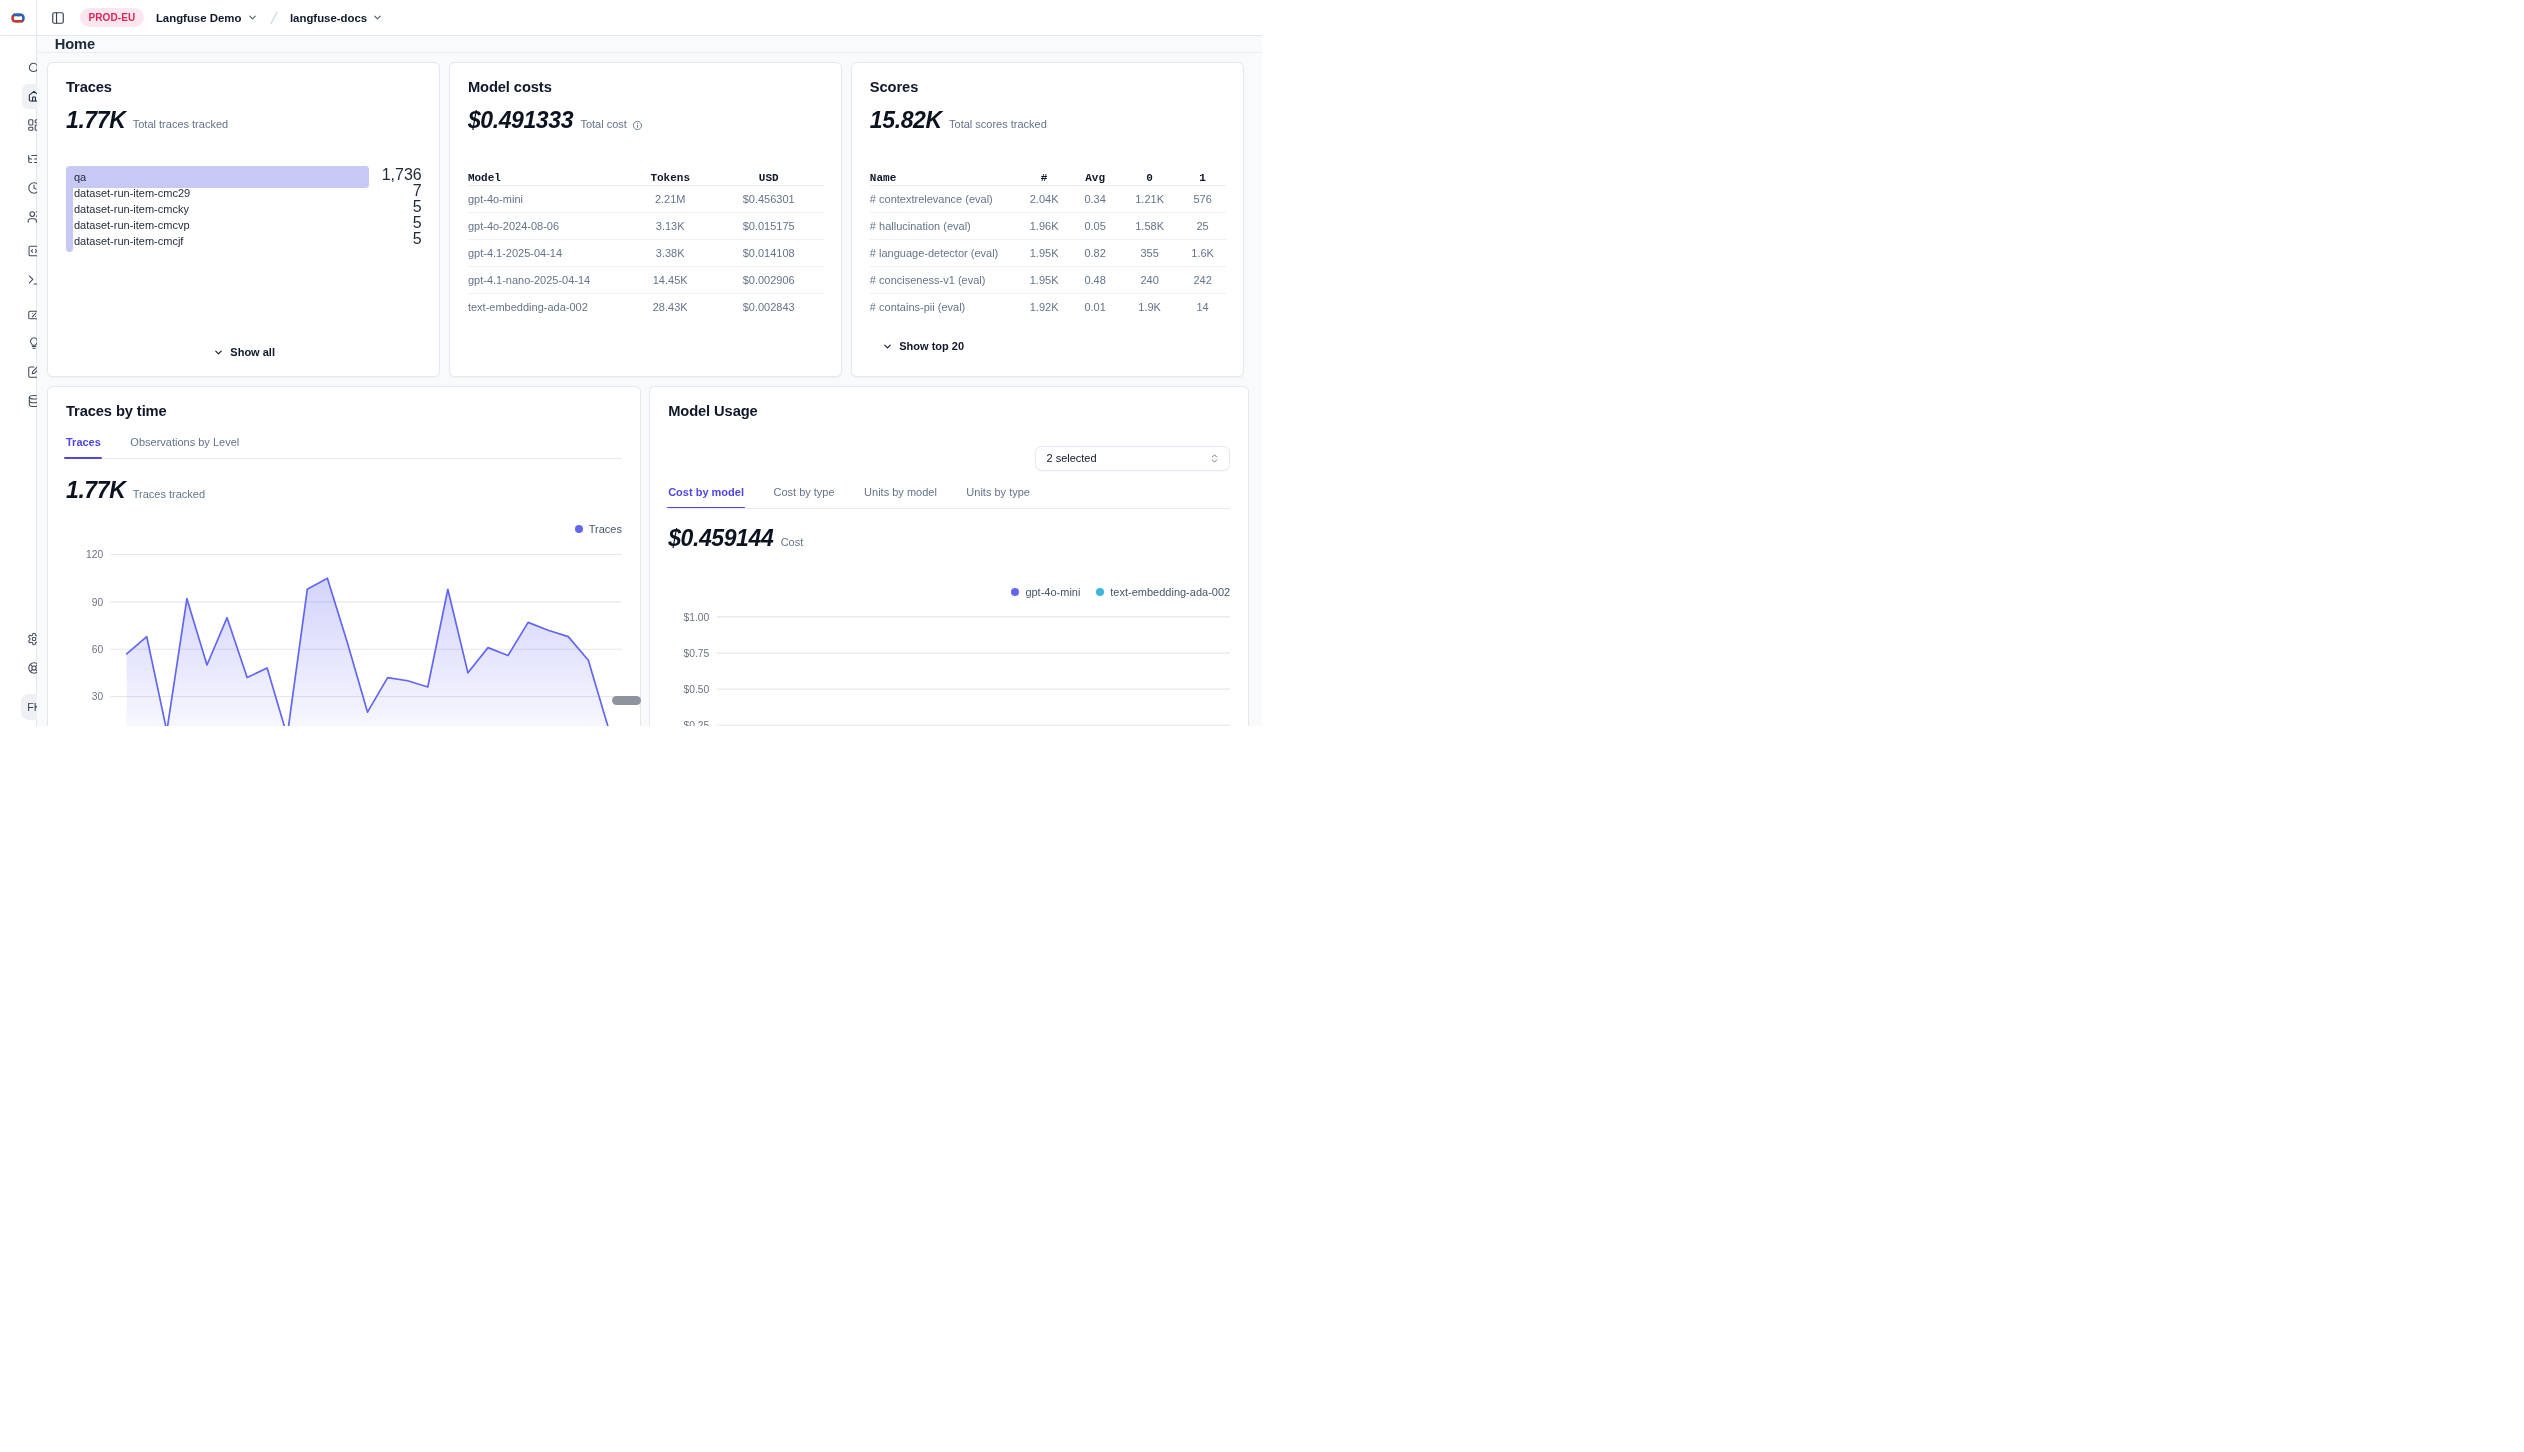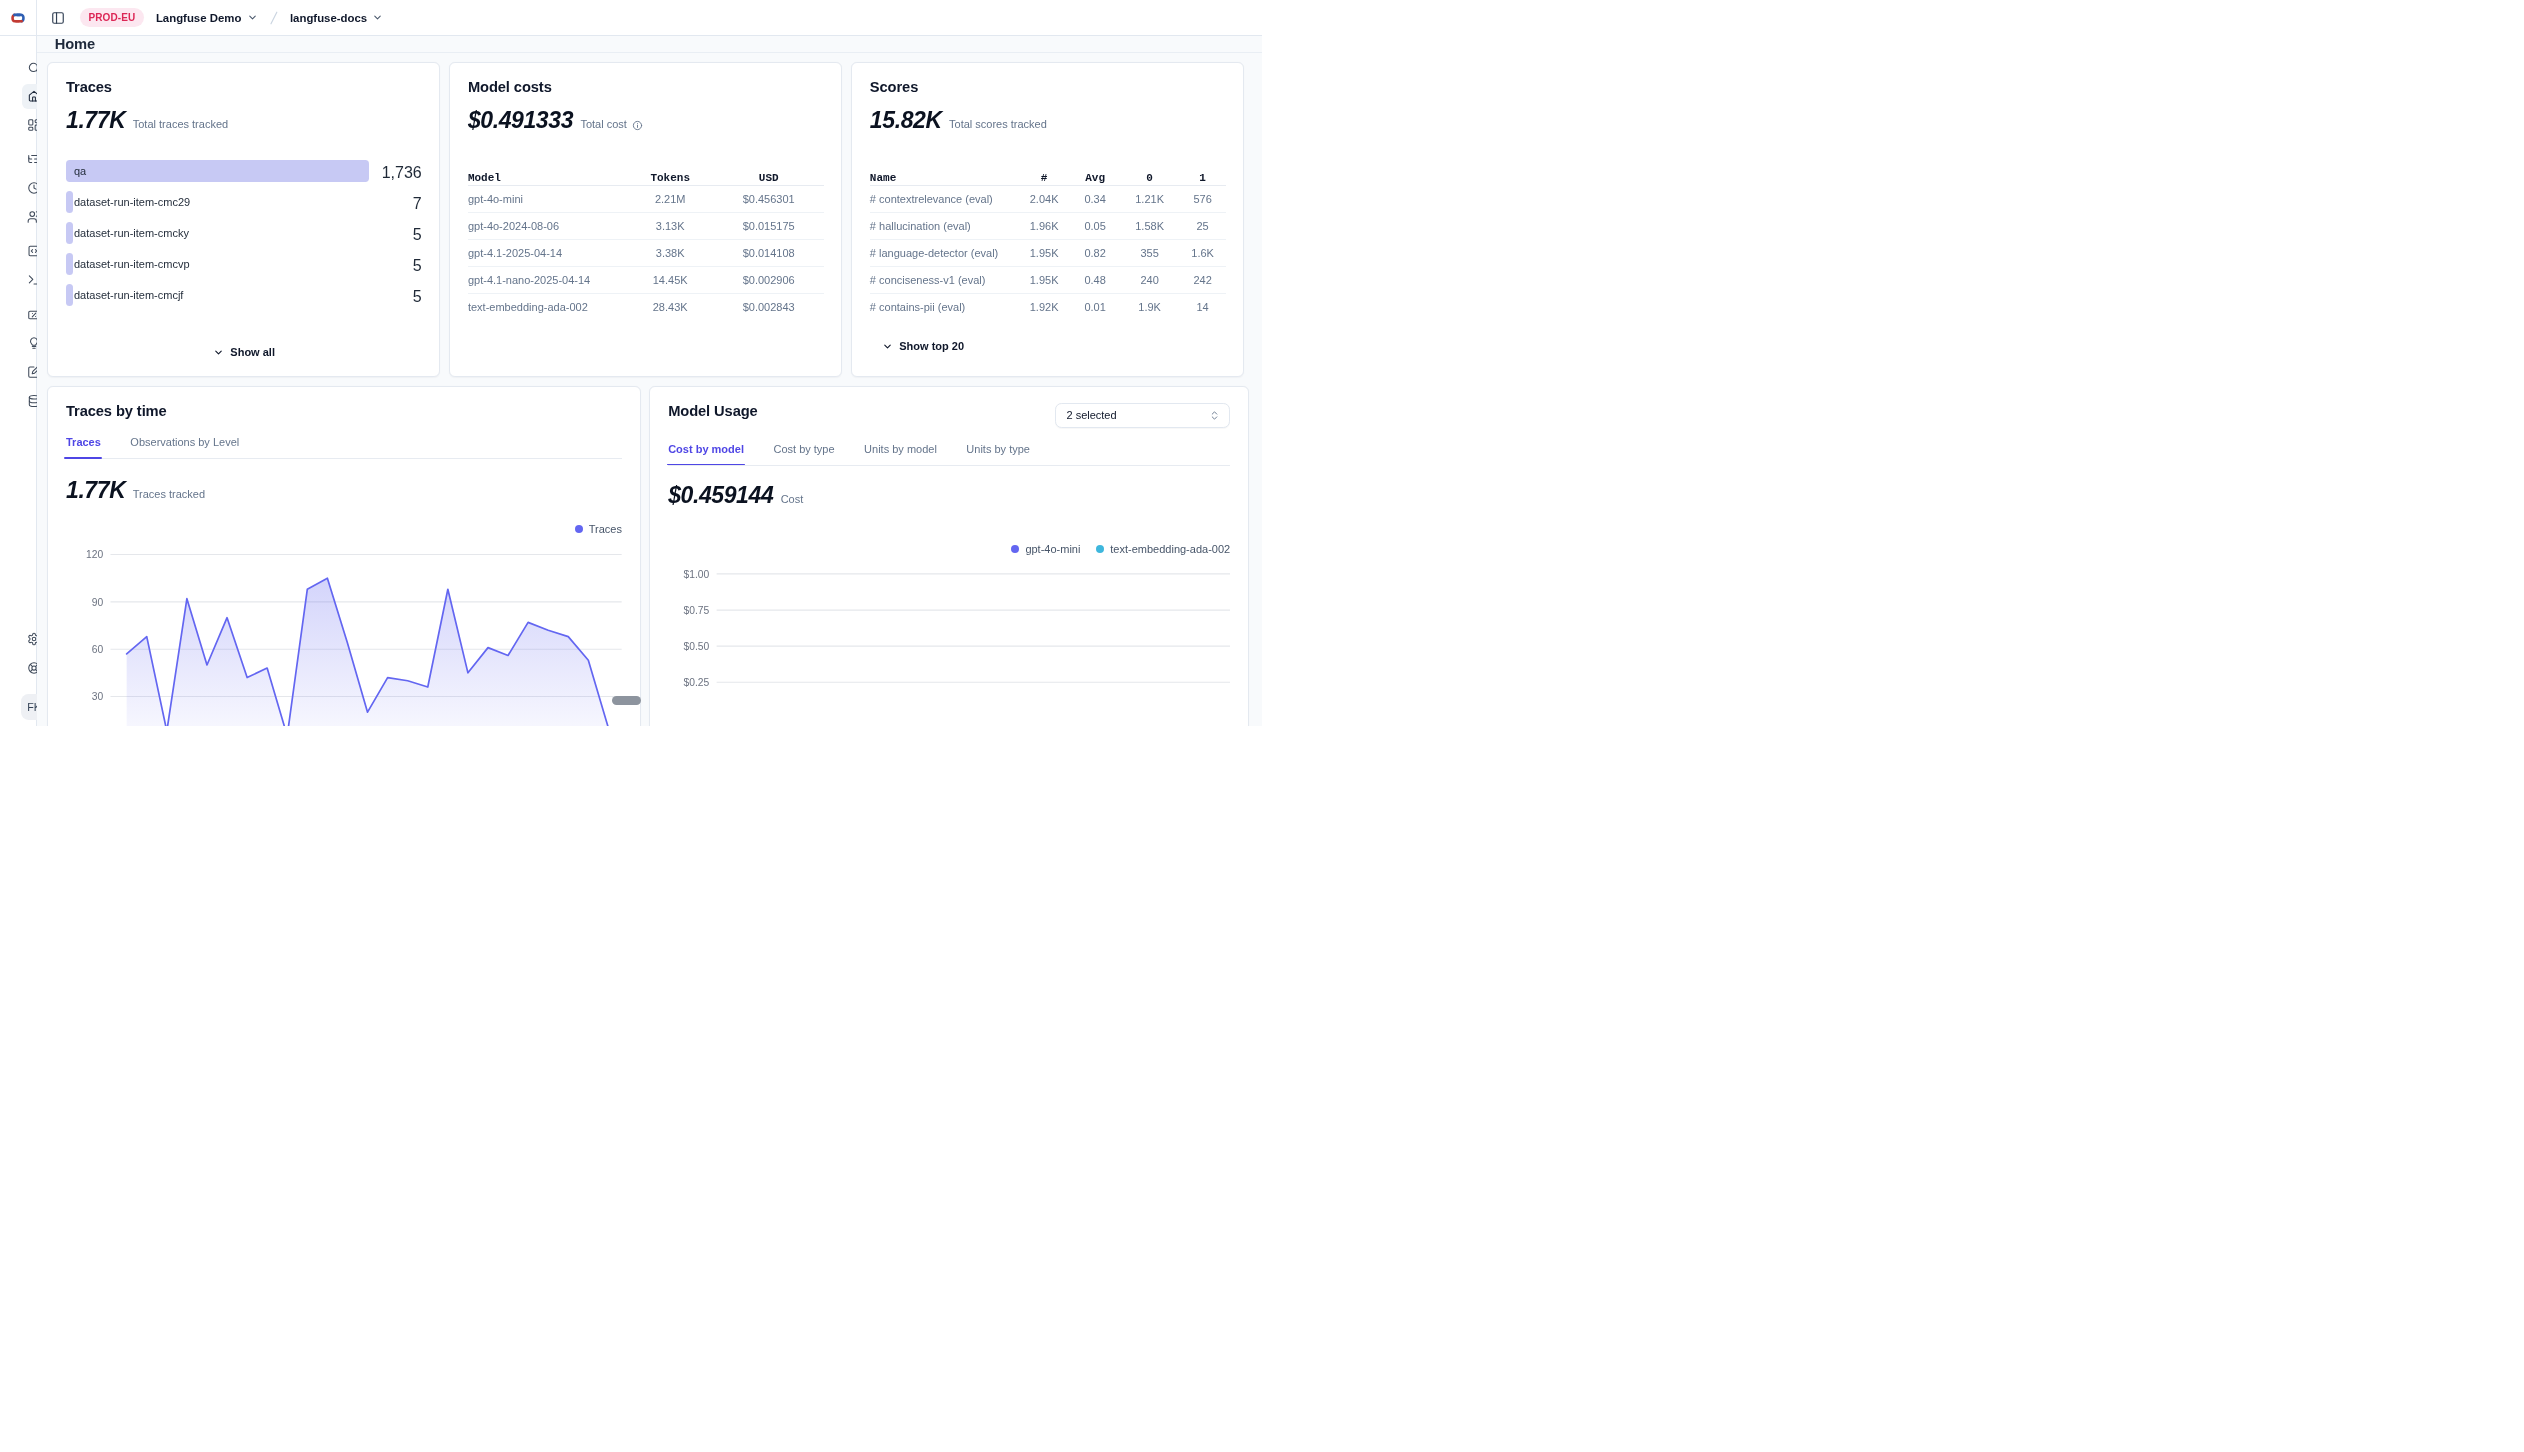--- a/index.html
+++ b/index.html
@@ -39,21 +39,21 @@
   .card.top { height:315px; display:flex; flex-direction:column; }
   .card.bottom { height:412px; }
   .card-title { font-size:14.7px; font-weight:700; color:#0f172a; letter-spacing:-0.1px; }
   .bignum-row { display:flex; align-items:baseline; gap:7.4px; margin-top:11.8px; }
   .bignum { font-size:23px; font-weight:700; letter-spacing:-0.4px; color:#0b1220;font-style:italic; }
   .bignum-label { font-size:11px; color:#64748b; display:flex; align-items:center; gap:5.2px; }
   .bignum-label .ic { width:11px; height:11px; color:#64748b; position:relative; top:1.5px; }
 
   
   .t-list { margin-top:32px; }
-  .t-row { display:flex; align-items:flex-end; height:16px; margin-bottom:15px; }
+  .t-row { display:flex; align-items:flex-start; height:16px; margin-bottom:0; }
   .t-track { position:relative; flex:1; height:22px; }
   .t-bar { position:absolute; left:0; top:0; height:22px; background:#c7c9f4; border-radius:3.7px; min-width:6.6px; }
   .t-label { position:relative; font-size:11px; color:#1f2937; padding-left:8px; line-height:22px; display:inline-block; }
   .t-val { width:53px; text-align:right; font-size:16px; color:#1f2937; flex:0 0 auto; }
   .show-btn { display:flex; align-items:center; gap:6.6px; font-size:11px; font-weight:600; color:#0f172a; }
   .show-btn .ic { width:11px; height:11px; color:#0f172a; }
   .footer-center { margin-top:auto; display:flex; justify-content:center; padding-bottom:1.5px; }
   .footer-left { margin-top:auto; display:flex; justify-content:flex-start; padding-left:11.8px; padding-bottom:7.4px; }
 
   
@@ -72,21 +72,21 @@
   .tab.active::after { content:""; position:absolute; left:-1.5px; right:-1.5px; bottom:-0.7px; height:1.8px; background:#4f46e5; border-radius:1.5px; }
 
   
   .legend-row { display:flex; justify-content:flex-end; gap:16px; font-size:11px; color:#475569; }
   .legend-item { display:flex; align-items:center; gap:5.9px; }
   .dot { width:8px; height:8px; border-radius:50%; display:inline-block; }
   .tick { fill:#6b7280; font-size:14px; font-family:"Liberation Sans",sans-serif; }
   .scroll-pill { position:absolute; right:-1.5px; top:309px; width:29.5px; height:9.6px; background:#8d949e; border-radius:5.2px; }
 
   .mu-header { display:flex; align-items:flex-start; justify-content:space-between; }
-  .select { width:175px; height:25px; border:0.7px solid #e2e8f0; border-radius:6.6px; display:flex; align-items:center; justify-content:space-between; padding:0 8.8px 0 10.3px; font-size:11px; color:#0f172a; background:#fff; box-shadow:0 0.7px 0.7px rgba(15,23,42,.03); }
+  .select { width:195px; height:25px; border:0.7px solid #e2e8f0; border-radius:6.6px; display:flex; align-items:center; justify-content:space-between; padding:0 8.8px 0 10.3px; font-size:11px; color:#0f172a; background:#fff; box-shadow:0 0.7px 0.7px rgba(15,23,42,.03);margin-top:43px; }
   .select .ic { width:11px; height:11px; color:#64748b; }
 </style>
 </head>
 <body>
 
 <header class="topbar">
   <div class="logo-col">
     <svg width="20" height="20" viewBox="0 0 24 24" fill="none" stroke-linecap="round">
       <path d="M8 8.2C4.6 8.2 4.6 15.8 8 15.8h5" stroke="#c23b33" stroke-width="3.1"></path>
       <path d="M16 15.8c3.4 0 3.4-7.6 0-7.6h-5" stroke="#2f5fb3" stroke-width="3.1"></path>

